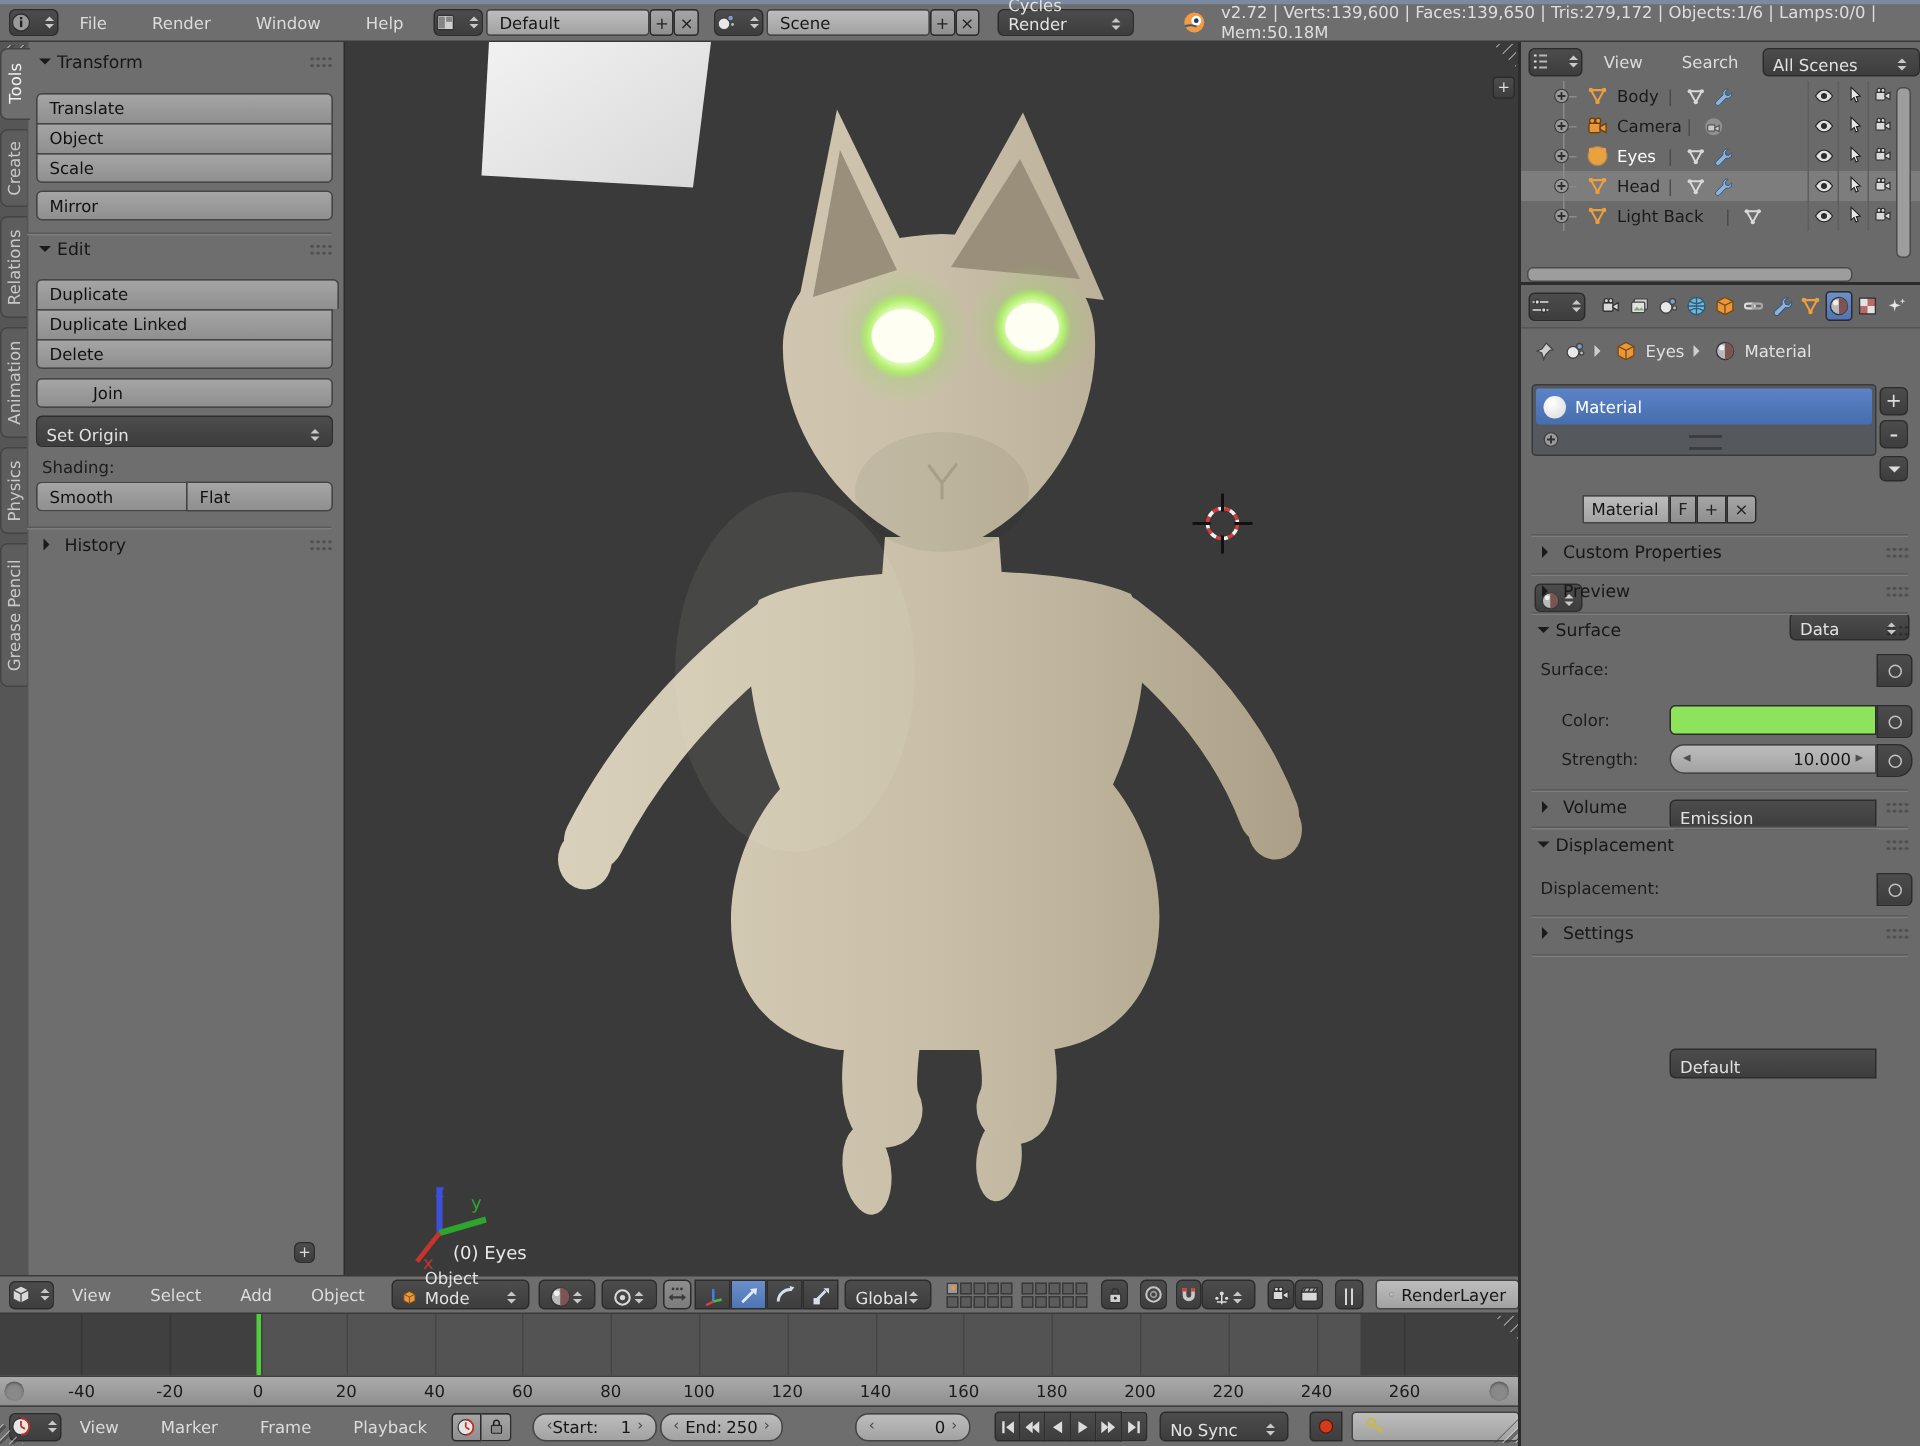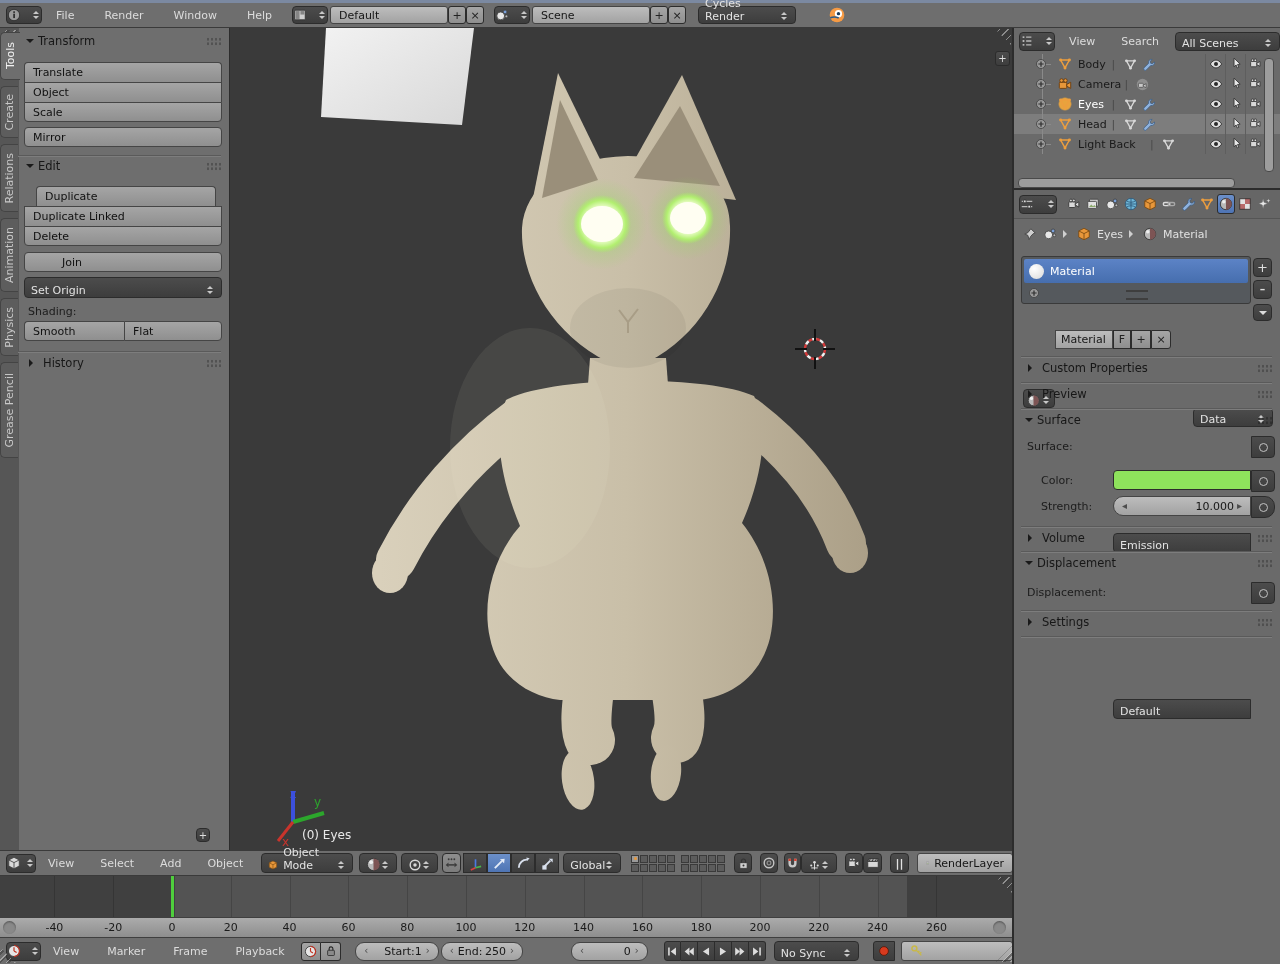--- a/index.html
+++ b/index.html
@@ -111,20 +111,21 @@
         <span class="ud"></span>
     </div>
     <span class="icon" style="width:18px;height:18px;margin-left:32px;">
         <svg viewBox="0 0 16 16" width="100%" height="100%">
           <circle cx="8" cy="8" r="6.5" fill="#f59a44"></circle>
           <circle cx="9.3" cy="6.8" r="3.2" fill="#fff"></circle>
           <circle cx="9.3" cy="6.8" r="1.5" fill="#1b3a57"></circle>
           <path d="M2 10.5c2.5-1 5-1 7.5.2" stroke="#2b5b8a" stroke-width="1.4" fill="none"></path>
         </svg>
       </span>
+    <span style="color:#dedede;margin-left:10px;font-size:11px;">v2.72 | Verts:139,600 | Faces:139,650 | Tris:279,172 | Objects:1/6 | Lamps:0/0 | Mem:50.18M</span>
   </div>
 
   <div class="abs" style="left:0;top:28px;width:230px;height:822px;background:#6e6e6e;border-right:1px solid #2c2c2c;box-sizing:border-box;">
     <div class="abs" style="left:0;top:0;width:19px;height:822px;background:#565656;"></div>
     <div id="shelf-tabs"></div>
 
     <div class="abs panel-title" style="left:24px;top:6px;width:198px;">
       <span class="tri-d"></span>
       <span>Transform</span>
       <span class="grip-dots"></span>
@@ -142,21 +143,21 @@
         <span>Mirror</span>
       </div>
 
     <div class="sep" style="top:127px;"></div>
 
     <div class="abs panel-title" style="left:24px;top:131px;width:198px;">
       <span class="tri-d"></span>
       <span>Edit</span>
       <span class="grip-dots"></span>
     </div>
-    <div class="btn stack-top abs" style="left:36px;top:158px;width:180px;height:20px;">
+    <div class="btn stack-top abs" style="left:24px;top:158px;width:202px;height:20px;">
         <span>Duplicate</span>
       </div>
     <div class="btn stack-mid abs" style="left:24px;top:178px;width:198px;height:20px;">
         <span>Duplicate Linked</span>
       </div>
     <div class="btn stack-bot abs" style="left:24px;top:198px;width:198px;height:20px;">
         <span>Delete</span>
       </div>
     <div class="btn abs" style="left:24px;top:224px;width:198px;height:20px;padding-left:37px;">
         <span>Join</span>
@@ -551,21 +552,21 @@
     <div class="ibtn lt" style="width:22px;height:19px;border-radius:0 3px 3px 0;border-left:none;">
       <span class="icon" style="width:12px;height:12px;">
           <svg viewBox="0 0 16 16" width="100%" height="100%">
             <rect x="3.5" y="7" width="9" height="7" rx="1" fill="#8a8a8a" stroke="#222"></rect>
             <path d="M5.5 7V5a2.5 2.5 0 0 1 5 0v2" fill="none" stroke="#222" stroke-width="1.4"></path>
           </svg>
         </span>
     </div>
     <div class="fld" style="margin-left:14px;width:88px;height:19px;">
       <span class="arrL">‹</span>
-        <span style="margin-left:16px;">Start:</span>
+        <span style="margin-left:0;">Start:</span>
       <span style="margin-left:auto;">1</span>
         <span class="arrR" style="margin-left:4px;">›</span>
     </div>
     <div class="fld" style="margin-left:2px;width:88px;height:19px;">
       <span class="arrL">‹</span>
         <span style="margin-left:4px;">End:</span>
       <span style="margin-left:auto;">250</span>
         <span class="arrR" style="margin-left:4px;">›</span>
     </div>
     <div class="fld" style="margin-left:48px;width:82px;height:19px;">

